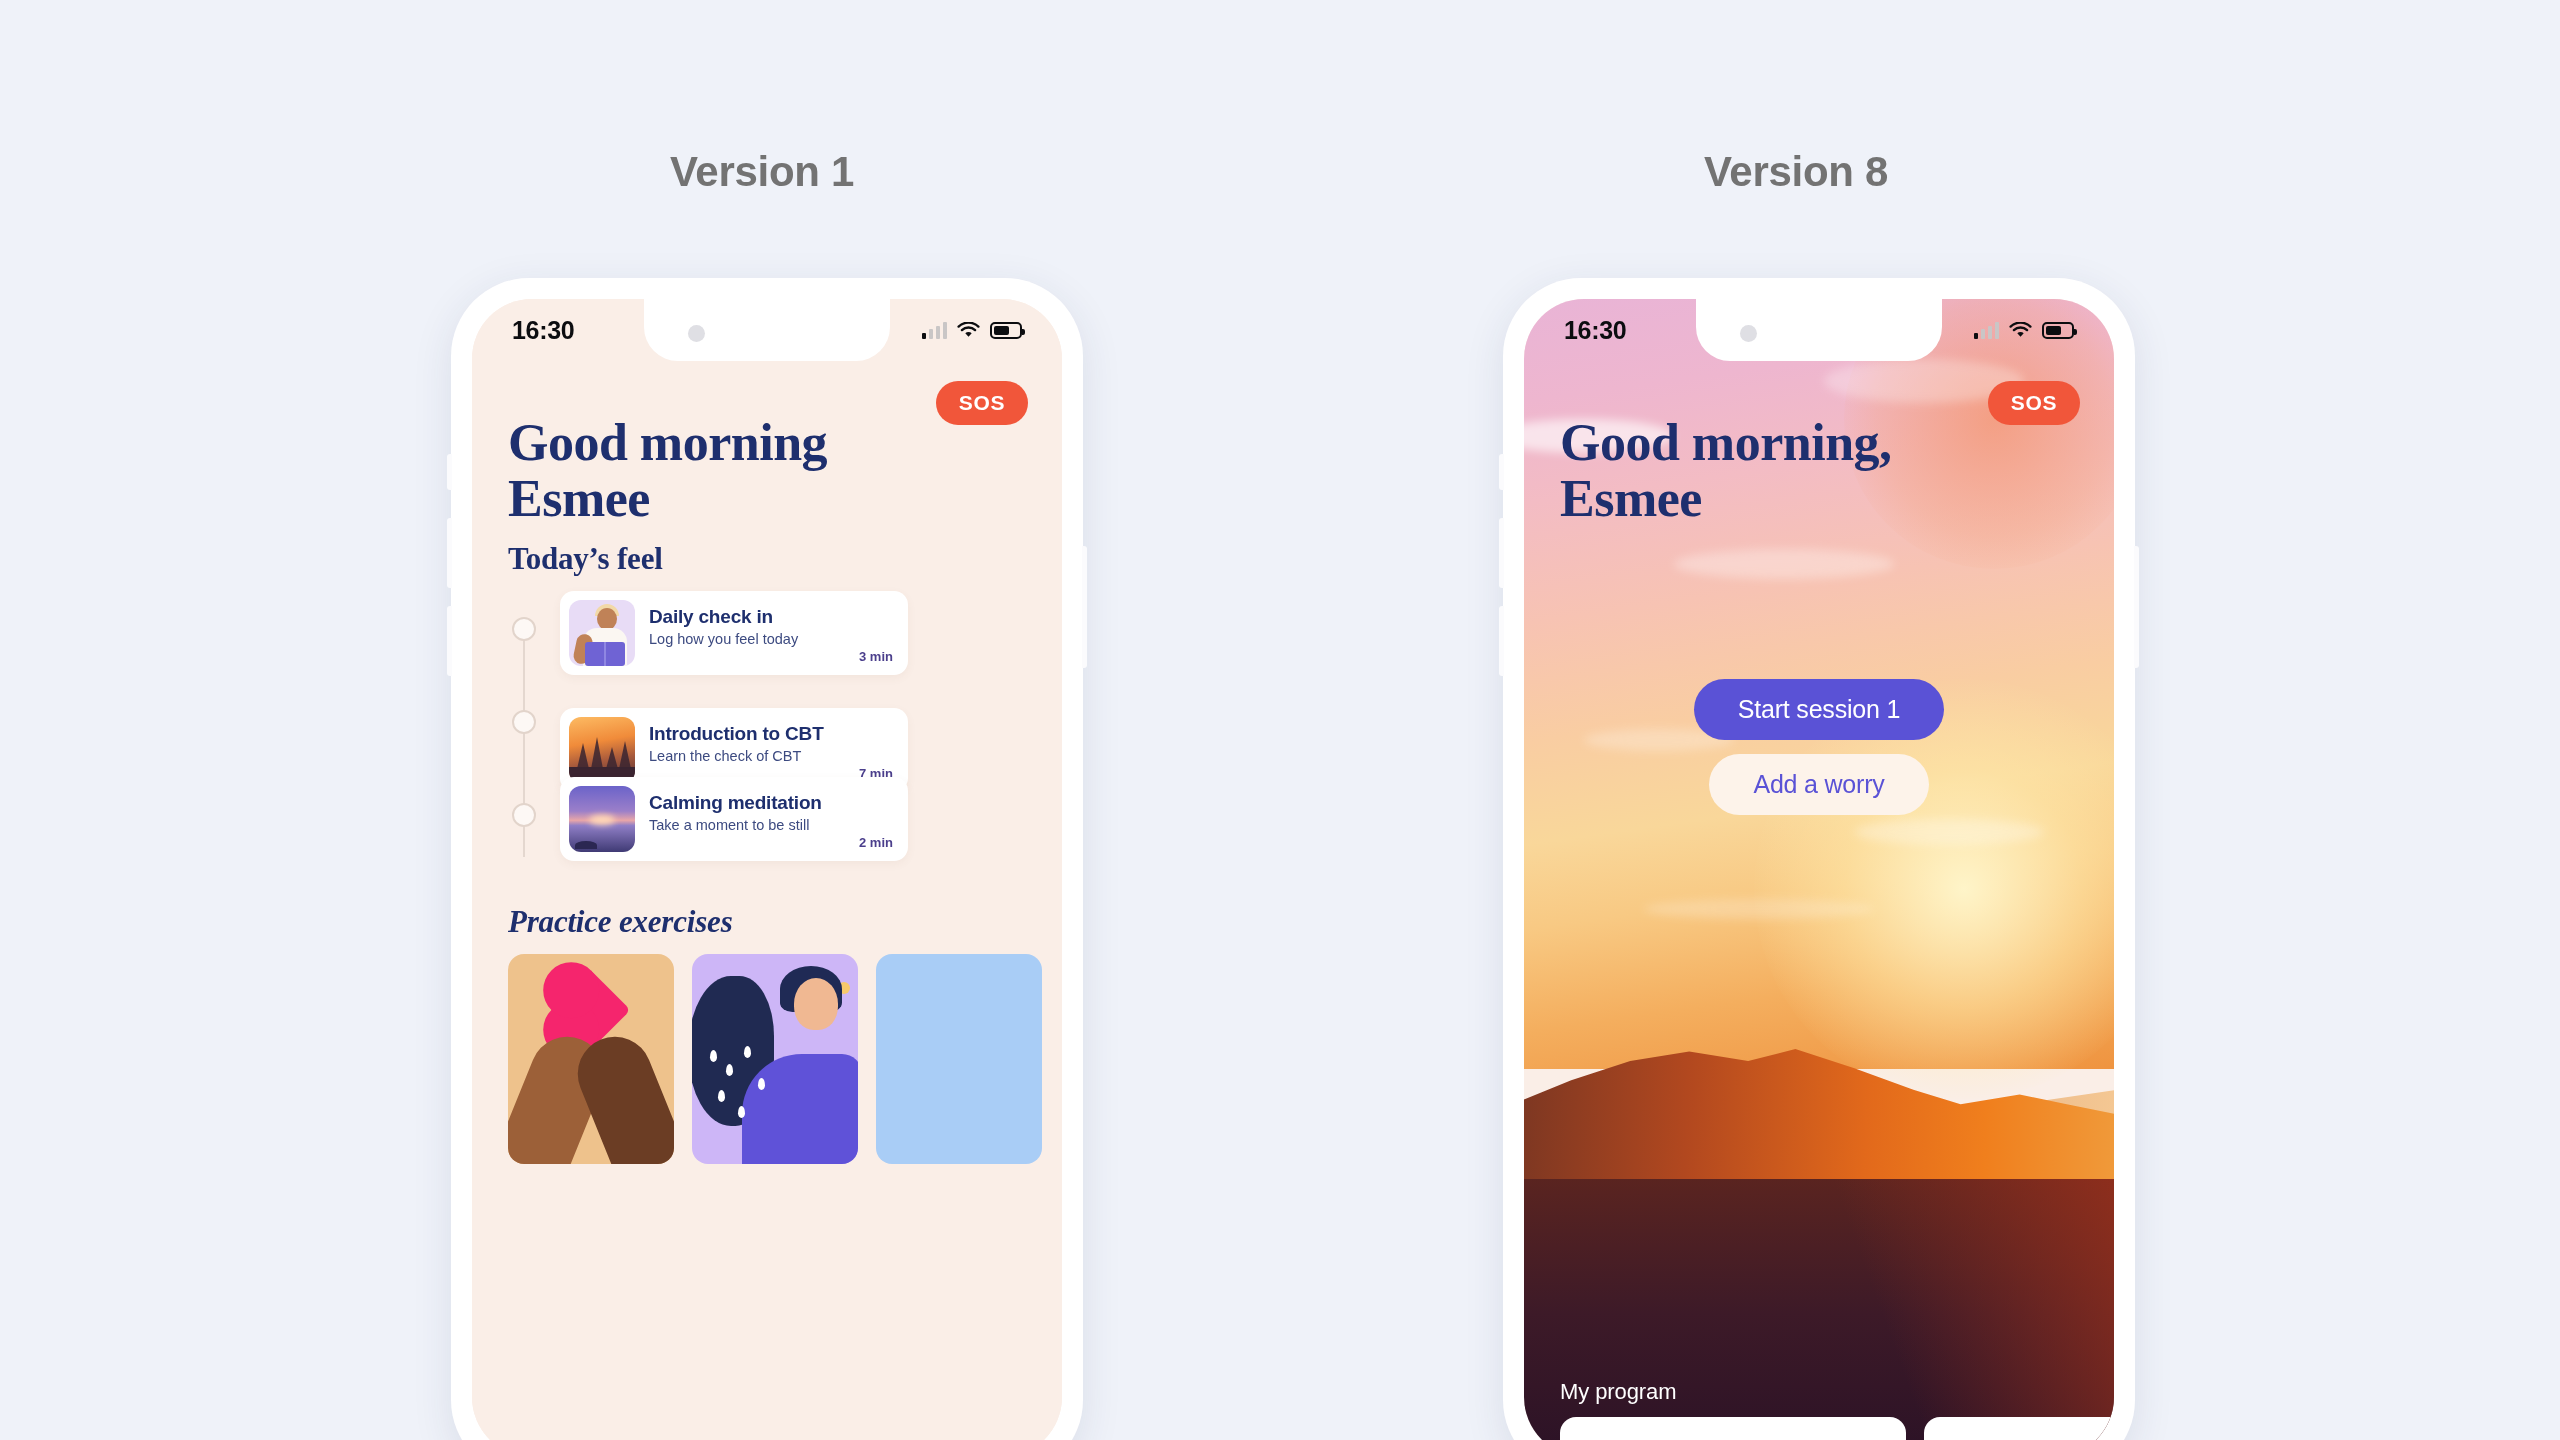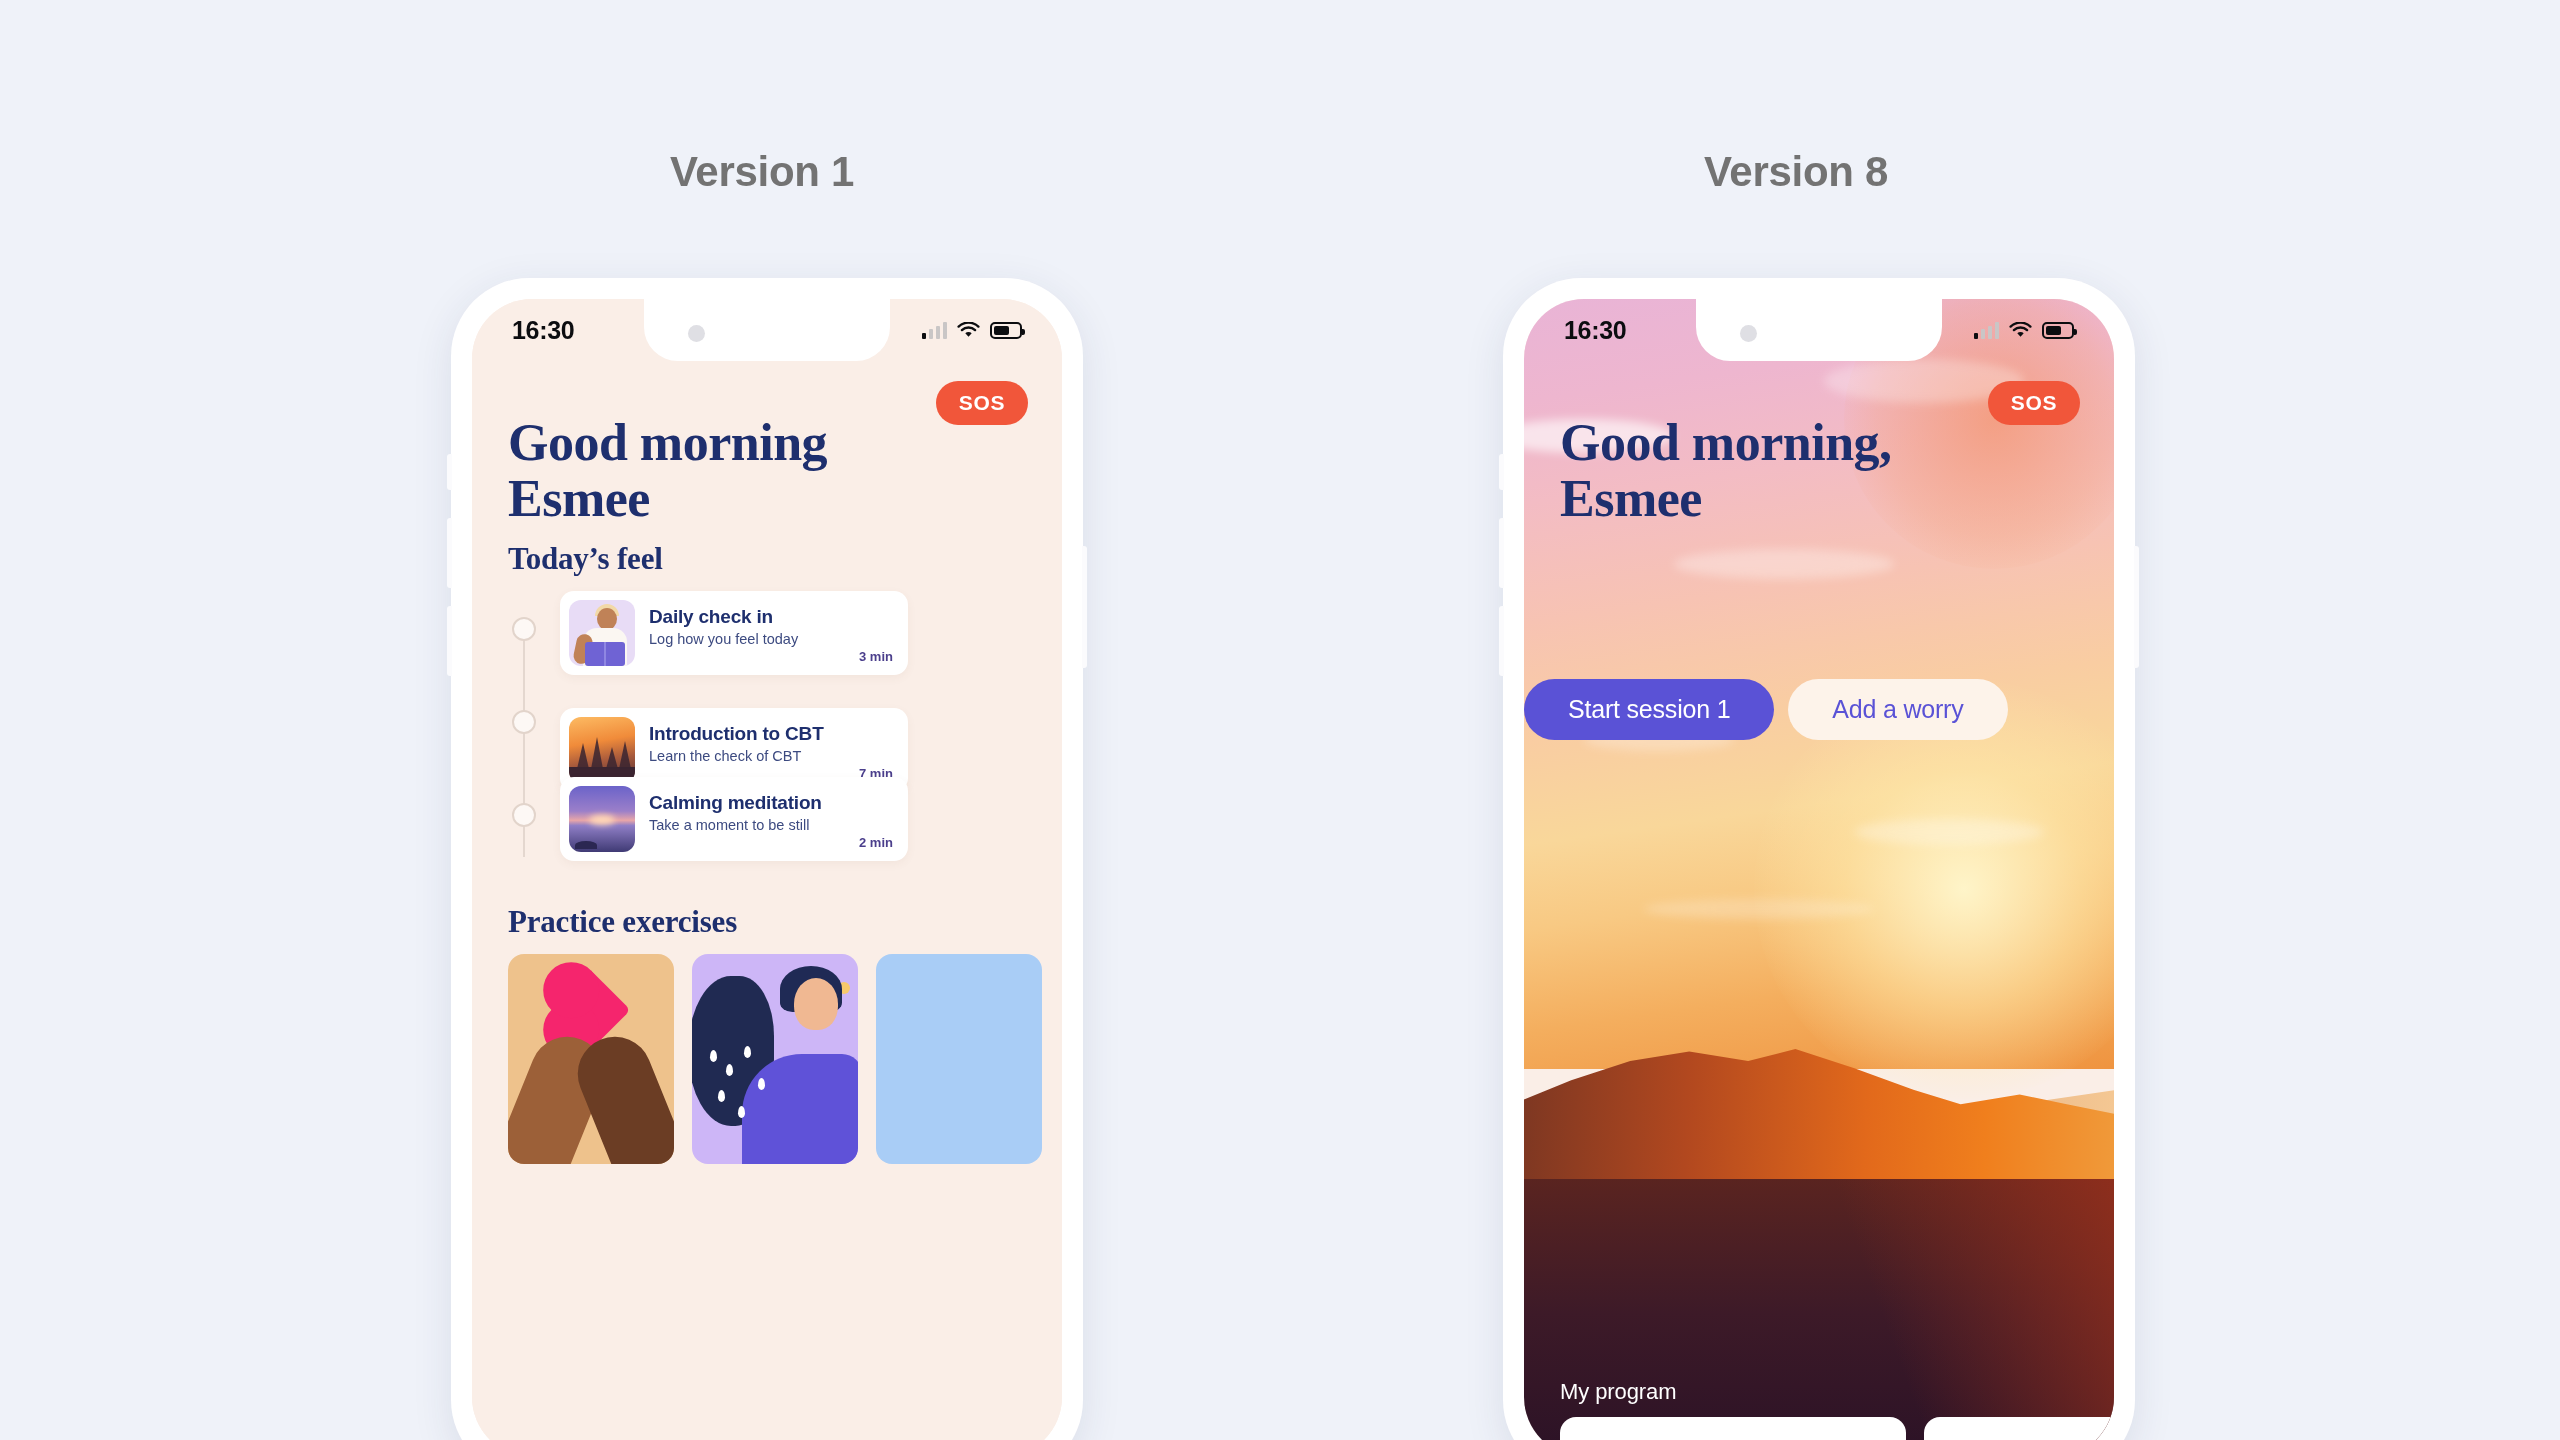--- a/index.html
+++ b/index.html
@@ -152,21 +152,21 @@
   .th-forest .tree { position:absolute; bottom:14px; width:0; height:0; border-left:6px solid transparent; border-right:6px solid transparent; border-bottom:26px solid #3a2430; opacity:.85; }
   .th-forest .t1{ left:8px; }
   .th-forest .t2{ left:22px; border-bottom-width:32px; }
   .th-forest .t3{ left:37px; border-bottom-width:22px; }
   .th-forest .t4{ left:50px; border-bottom-width:28px; }
   .th-forest .ground{ position:absolute; left:0; bottom:0; width:100%; height:16px; background:#3b2430; }
   .th-lake { background: linear-gradient(180deg,#6b63c9 0%,#9b7fc9 38%,#e9a6a8 52%,#8f7ec6 60%,#3f3a74 100%); }
   .th-lake .sun { position:absolute; left:50%; top:52%; transform:translate(-50%,-50%); width:26px; height:10px; border-radius:50%; background:#ffd9b8; filter:blur(3px); }
   .th-lake .rock{ position:absolute; left:6px; bottom:3px; width:22px; height:8px; border-radius:50% 50% 0 0; background:#2b2752; }
 
-  #v1-ex-title { position: absolute; left: 36px; top: 605px; }
+  #v1-ex-title { position: absolute; left: 36px; top: 605px; font-style: italic; }
   .ex-row {
     position: absolute; left: 36px; top: 655px;
     display: flex; gap: 18px;
   }
   .ex-card { width: 166px; height: 210px; border-radius: 16px; flex: none; position: relative; overflow: hidden; cursor: pointer; }
   .ex-hands { background: #eec28c; }
   .ex-hands .heart { position:absolute; left:50%; top:28px; transform:translateX(-50%) rotate(-45deg); width:56px; height:56px; background:#f5256d; border-radius:0 0 6px 0; }
   .ex-hands .heart::before,.ex-hands .heart::after{ content:""; position:absolute; width:56px; height:56px; background:#f5256d; border-radius:50%; }
   .ex-hands .heart::before{ left:-28px; top:0; }
   .ex-hands .heart::after { left:0; top:-28px; }
@@ -225,21 +225,21 @@
   }
 
   #v2-greeting {
     position: absolute; left: 36px; top: 116px;
     font-family: "Liberation Serif", serif;
     font-size: 52px; font-weight: bold; line-height: 1.08;
     color: #1e2f6e; letter-spacing: -0.5px; z-index: 10;
   }
   .cta-wrap {
     position: absolute; left: 0; top: 380px; width: 100%;
-    display: flex; align-items: center; gap: 14px;
+    display: flex; flex-direction: column; align-items: center; gap: 14px;
     z-index: 10;
   }
   .btn-primary {
     background: #5a52d6; color: #ffffff;
     font-size: 25px; letter-spacing: -0.2px;
     padding: 16px 44px; border-radius: 40px; border: none; cursor: pointer;
   }
   .btn-secondary {
     background: #fdf3ea; color: #5a52d6;
     font-size: 25px; letter-spacing: -0.2px;

